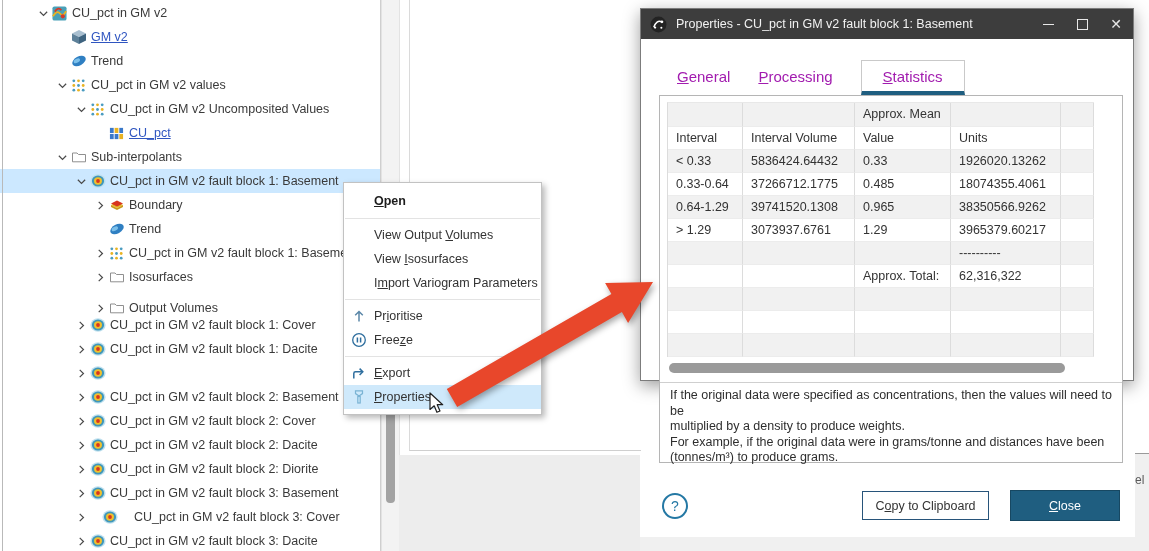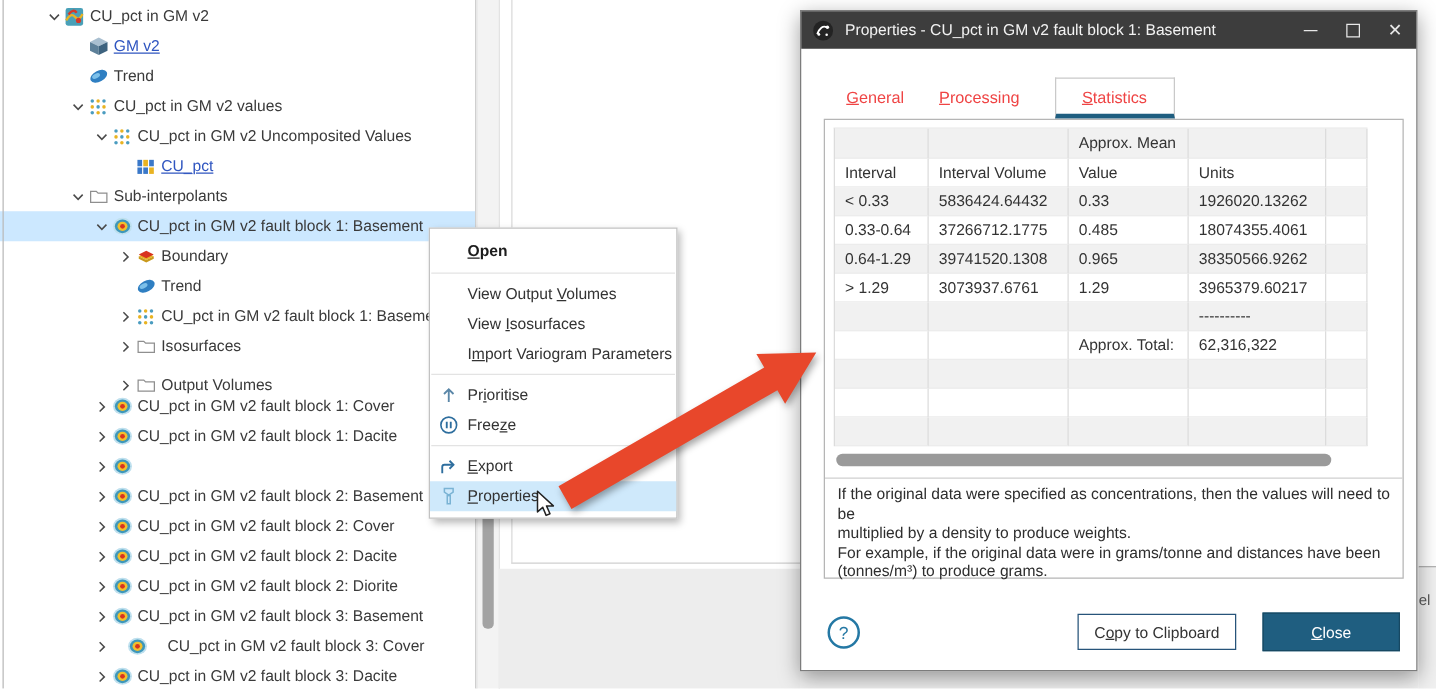--- a/index.html
+++ b/index.html
@@ -39,33 +39,33 @@
                 padding:5px 0;z-index:10;}
   .menu-item{position:relative;height:24px;display:flex;align-items:center;
              font-size:12.5px;color:#333;padding-left:30px;white-space:nowrap;}
   .menu-item.bold{font-weight:bold;color:#1d1d1d;height:26px;}
   .menu-item.highlighted{background:#cfe9fb;}
   .menu-icon{position:absolute;left:7px;top:50%;margin-top:-8px;width:16px;height:16px;}
   .menu-sep{height:1px;background:#e3e3e3;margin:4px 1px;}
   .mn{text-decoration:underline;}
 
   
-  #dialog{position:absolute;left:640px;top:8px;width:494px;height:529px;background:#fff;
+  #dialog{position:absolute;left:640px;top:8px;width:494px;height:373px;background:#fff;
           border:1px solid #7c7c7c;box-shadow:0 5px 16px rgba(0,0,0,.38);z-index:5;box-sizing:border-box;}
   #titlebar{position:absolute;left:0;top:0;width:100%;height:30px;background:#3d3d3d;display:flex;align-items:center;}
   #titlebar .app-icon{width:17px;height:17px;margin:0 9px 0 9px;}
   #titlebar .title-text{color:#f2f2f2;font-size:12.5px;flex:1;white-space:nowrap;overflow:hidden;}
   .win-btn{width:34px;height:30px;display:flex;align-items:center;justify-content:center;color:#e8e8e8;}
   .win-btn .minus{display:block;width:11px;height:1px;background:#e8e8e8;}
   .win-btn .square{display:block;width:9px;height:9px;border:1px solid #e8e8e8;}
   .win-btn.close-x{font-size:14px;}
 
   
   #tab-row{position:absolute;left:36px;top:52px;height:34px;display:flex;align-items:flex-end;}
-  .tab{font-size:13px;color:#ef4444;padding:7px 0 10px 0;margin-right:28px;}
+  .tab{font-size:15px;color:#a21caf;padding:7px 0 10px 0;margin-right:28px;}
   .tab.active{border:1px solid #c9c9c9;border-bottom:4px solid #1f5e80;background:#fff;
               padding:7px 21px 6px 21px;margin-right:0;}
 
   
   #stat-container{position:absolute;left:18px;top:86px;width:464px;height:368px;
                   border:1px solid #b5b5b5;box-sizing:border-box;background:#fff;}
   #stat-table{position:absolute;left:7px;top:6px;border-left:1px solid #dcdcdc;border-top:1px solid #e8e8e8;}
   .trow{display:flex;height:23px;}
   .trow.first{height:24px;}
   .trow.alt{background:#f1f1f1;}

